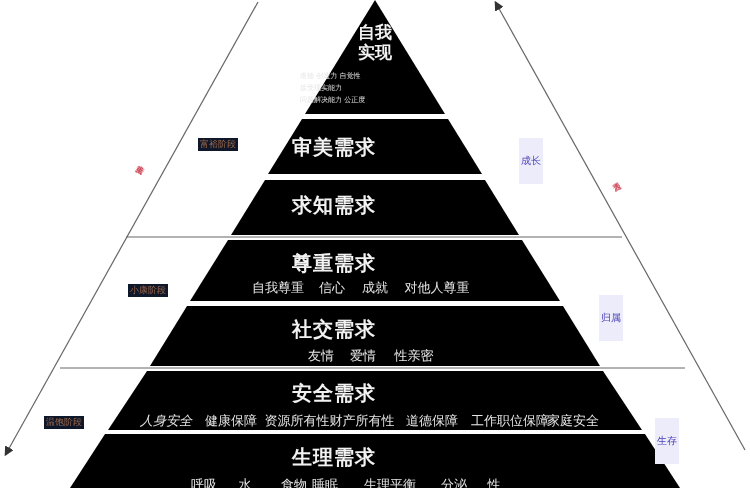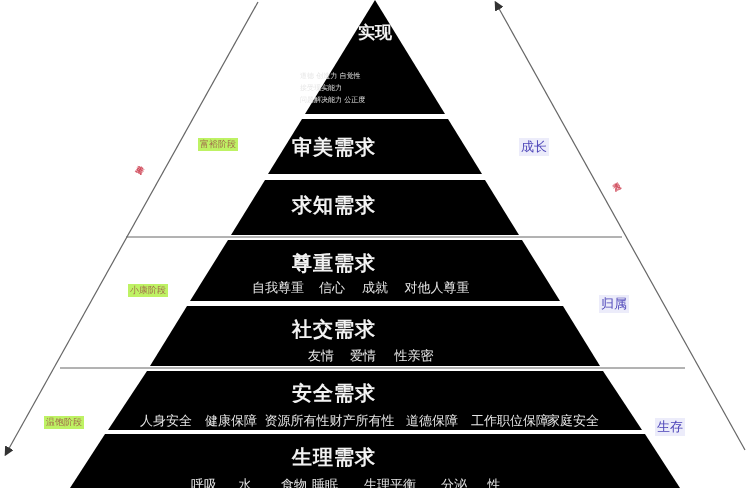--- a/index.html
+++ b/index.html
@@ -5,22 +5,22 @@
   html, body { margin:0; padding:0; background:#ffffff; }
   body { width:750px; height:488px; position:relative; overflow:hidden;
          font-family: "DejaVu Sans", "Liberation Sans", sans-serif; }
   #diagram { position:absolute; left:0; top:0; width:750px; height:488px; }
   .tier-title { position:absolute; left:0; width:668px; text-align:center;
                 font-weight:bold; font-size:20px; color:#f2f2f2; letter-spacing:1px; }
   .tier-sub { position:absolute; font-size:13px; color:#e6e6e6; white-space:nowrap; transform:translateX(-50%); }
   .top-title { position:absolute; left:325px; width:100px; text-align:center;
                font-weight:bold; font-size:17px; line-height:20px; color:#f2f2f2; }
   .top-sub { position:absolute; left:300px; width:150px; text-align:left; font-size:7px; color:#e6e6e6; line-height:12px; }
-  .stage-label { position:absolute; font-size:9px; color:#a06a4a; background:#bef264; padding:0 2px; white-space:nowrap; }
-  .right-label { position:absolute; font-size:13px; color:#4c44b8; background:#ececfa; padding:0 2px; white-space:nowrap; }
+  .stage-label { position:absolute; font-size:9px; color:#a06a4a; background:#0f172a; padding:0 2px; white-space:nowrap; }
+  .right-label { position:absolute; font-size:10px; color:#4c44b8; background:#ececfa; padding:16px 2px; white-space:nowrap; }
   .arrow-label { position:absolute; font-size:8px; color:#d04a5a; writing-mode:vertical-rl; white-space:nowrap; }
 </style>
 </head>
 <body>
 
 <div id="diagram">
   <svg width="750" height="488" viewBox="0 0 750 488" style="position:absolute;left:0;top:0;">
     <defs>
       <marker id="arrowhead" markerWidth="8" markerHeight="8" refX="4" refY="4" orient="auto">
         <path d="M0,0 L8,4 L0,8 z" fill="#333"></path>
@@ -37,20 +37,21 @@
     <polygon points="375,0 445,114 305,114" fill="#000"></polygon>
     <polygon points="302,119 448,119 482,174 268,174" fill="#000"></polygon>
     <polygon points="265,180 485,180 519,235 231,235" fill="#000"></polygon>
     <polygon points="228,240 522,240 560,301 190,301" fill="#000"></polygon>
     <polygon points="187,306 563,306 600,366 150,366" fill="#000"></polygon>
     <polygon points="147,371 603,371 642,430 108,430" fill="#000"></polygon>
     <polygon points="105,434 645,434 680,488 70,488" fill="#000"></polygon>
   </svg>
 
   <div class="top-title" style="top:22px;">
+    <div>自我</div>
     <div>实现</div>
   </div>
   <div class="top-sub" style="top:70px;">
     <div>道德  创造力  自觉性</div>
     <div>接受现实能力</div>
     <div>问题解决能力    公正度</div>
   </div>
 
   <div class="tier-title" style="top:134px;">审美需求</div>
 
@@ -61,21 +62,21 @@
   <div class="tier-sub" style="left:332px; top:279px;">信心</div>
   <div class="tier-sub" style="left:375px; top:279px;">成就</div>
   <div class="tier-sub" style="left:437px; top:279px;">对他人尊重</div>
 
   <div class="tier-title" style="top:316px;">社交需求</div>
   <div class="tier-sub" style="left:321px; top:347px;">友情</div>
   <div class="tier-sub" style="left:363px; top:347px;">爱情</div>
   <div class="tier-sub" style="left:414px; top:347px;">性亲密</div>
 
   <div class="tier-title" style="top:380px;">安全需求</div>
-  <div class="tier-sub" style="left:166px; top:412px;">人身安全</div>
+  <div class="tier-sub" style="left:166px; top:412px;font-style:italic;">人身安全</div>
   <div class="tier-sub" style="left:231px; top:412px;">健康保障</div>
   <div class="tier-sub" style="left:297px; top:412px;">资源所有性</div>
   <div class="tier-sub" style="left:362px; top:412px;">财产所有性</div>
   <div class="tier-sub" style="left:432px; top:412px;">道德保障</div>
   <div class="tier-sub" style="left:510px; top:412px;">工作职位保障</div>
   <div class="tier-sub" style="left:573px; top:412px;">家庭安全</div>
 
   <div class="tier-title" style="top:444px;">生理需求</div>
   <div class="tier-sub" style="left:204px; top:476px;">呼吸</div>
   <div class="tier-sub" style="left:245px; top:476px;">水</div>

